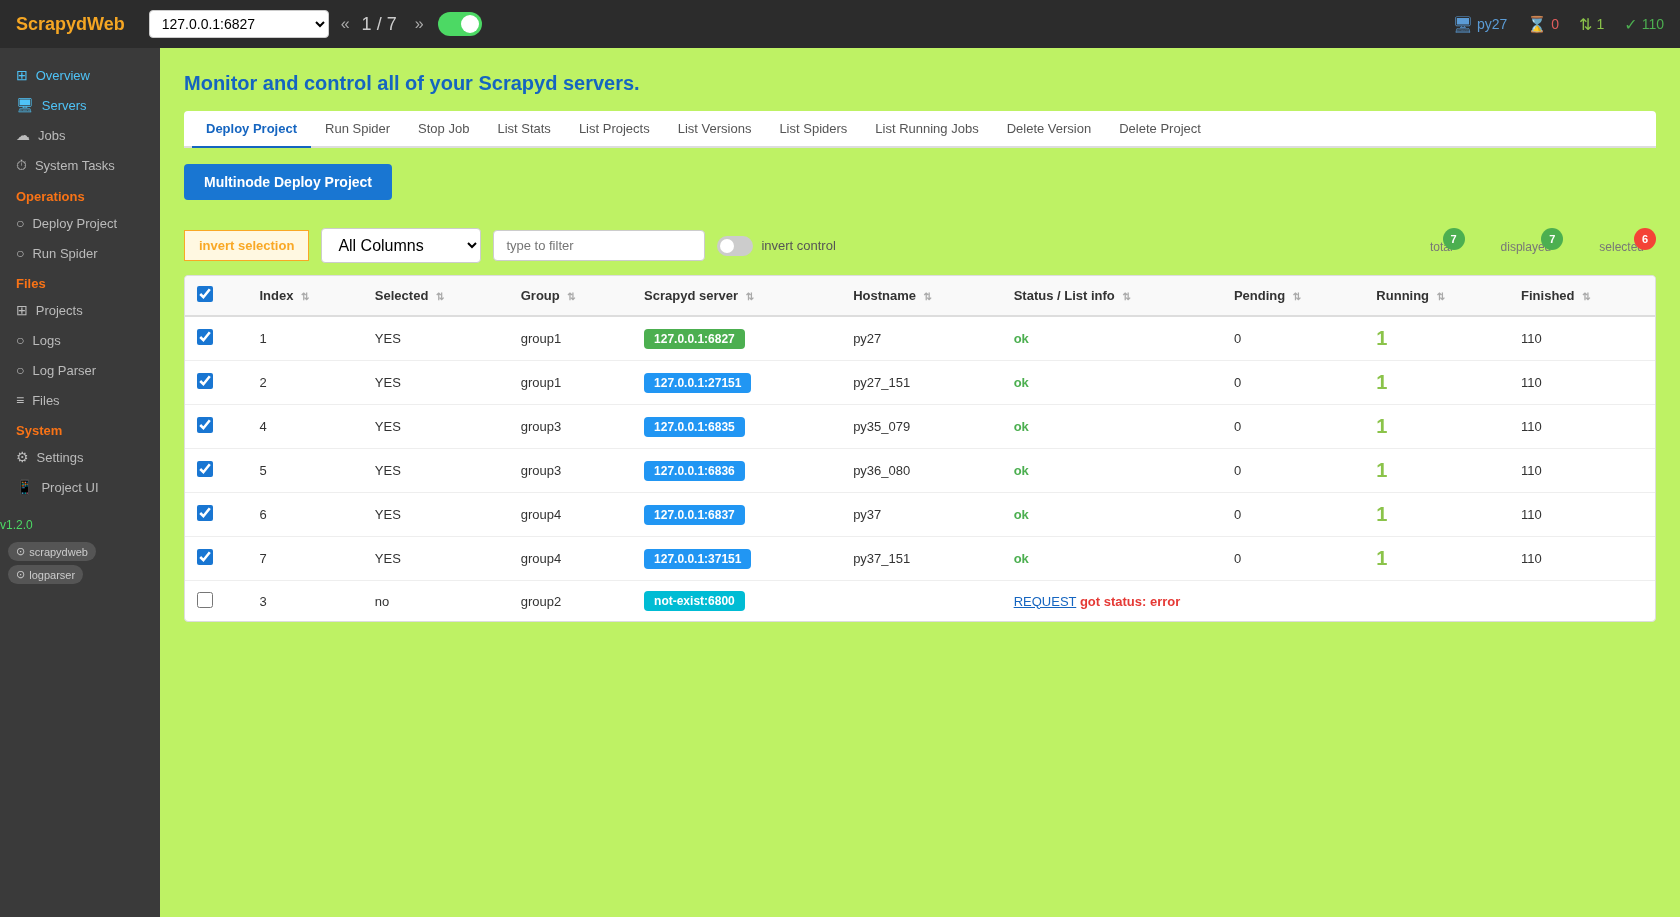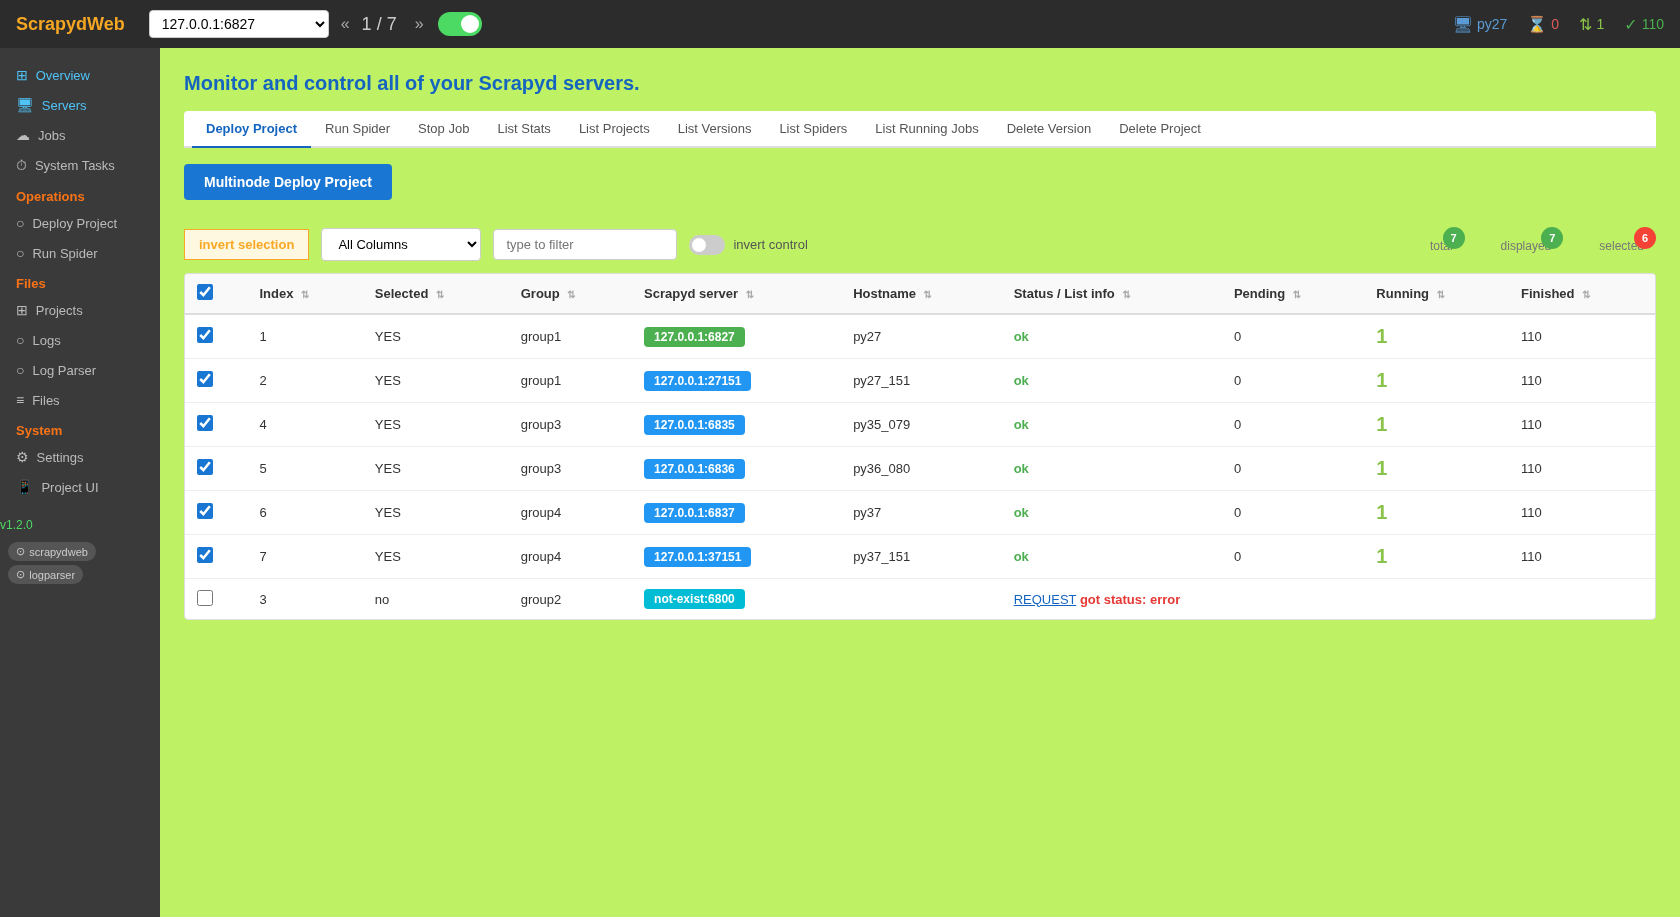--- a/index.html
+++ b/index.html
@@ -195,30 +195,30 @@
       border-radius: 0;
       padding: 7px 14px;
       cursor: pointer;
       font-size: 13px;
       font-weight: bold;
     }
     .col-filter-select {
       border: 1px solid #ccc;
       border-radius: 4px;
       padding: 7px 12px;
-      font-size: 13px;
+      font-size: 16px;
       background: white;
       width: 160px;
     }
     .filter-input {
       border: 1px solid #ccc;
       border-radius: 4px;
       padding: 7px 12px;
       font-size: 13px;
-      width: 184px;
+      width: 212px;
     }
     .invert-filter-label {
       display: flex;
       align-items: center;
       gap: 8px;
       color: #555;
       font-size: 13px;
     }
     .mini-toggle {
       width: 36px;

